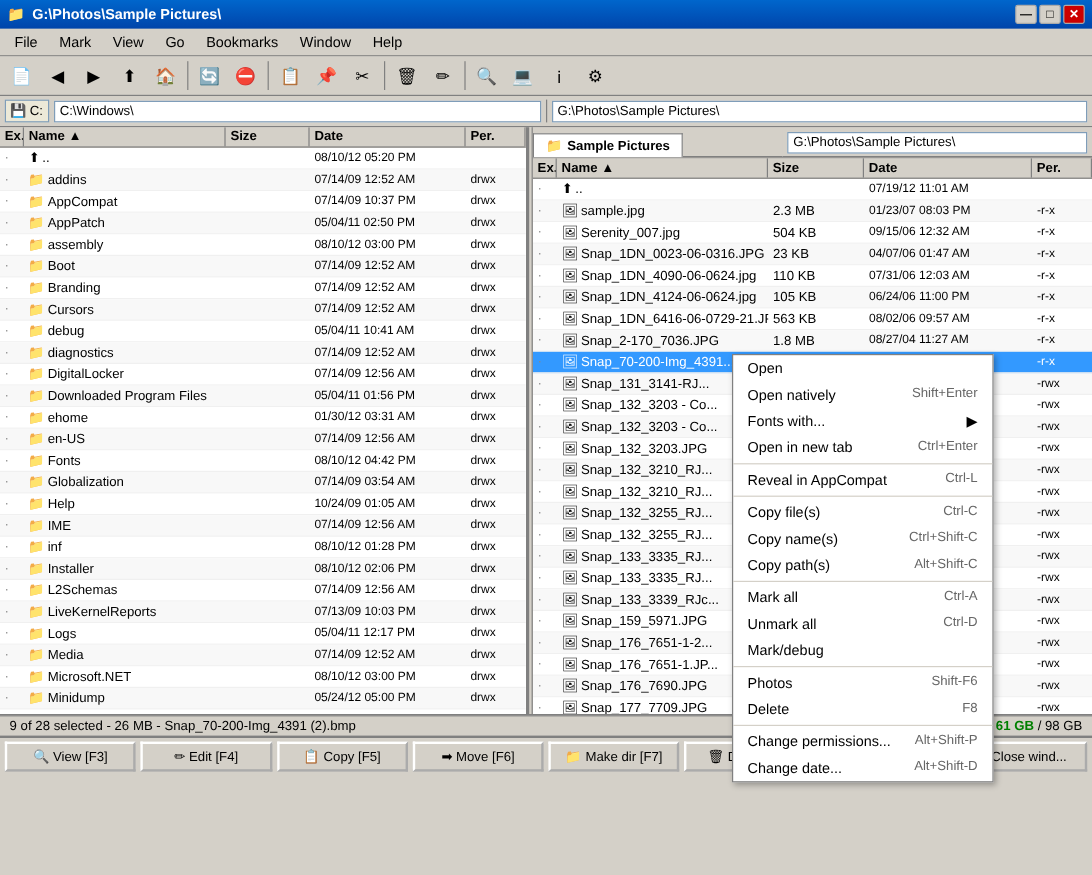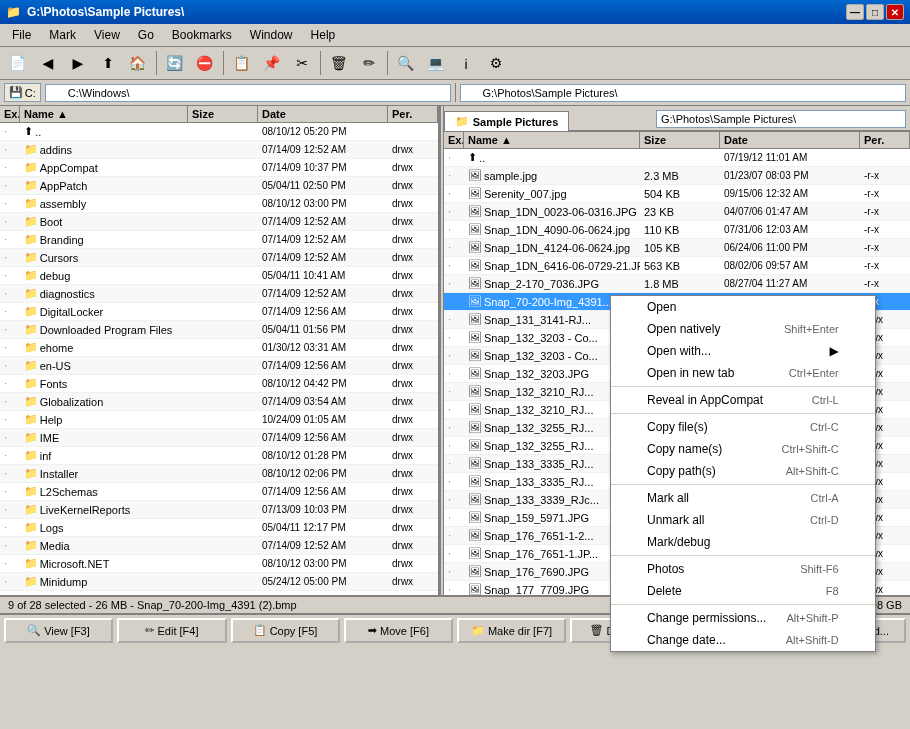--- a/index.html
+++ b/index.html
@@ -20,21 +20,21 @@
     
     
     #toolbar { background: #d4d0c8; border-bottom: 1px solid #808080; padding: 3px 4px; display: flex; align-items: center; gap: 2px; }
     .tb-btn { width: 28px; height: 26px; border: 1px solid transparent; border-radius: 2px; cursor: pointer; display: flex; align-items: center; justify-content: center; font-size: 14px; background: transparent; }
     .tb-sep { width: 1px; height: 24px; background: #808080; margin: 0 2px; }
     
     
     #addressbar { background: #d4d0c8; border-bottom: 1px solid #808080; padding: 3px 4px; display: flex; gap: 4px; }
     .addr-panel { display: flex; align-items: center; gap: 4px; flex: 1; }
     .addr-label { display: flex; align-items: center; gap: 2px; padding: 2px 4px; background: #ece9d8; border: 1px solid #7f9db9; font-size: 11px; }
-    .addr-input { flex: 1; border: 1px solid #7f9db9; background: white; padding: 2px 22px; font-size: 11px; }
+    .addr-input { flex: 1; border: 1px solid #7f9db9; background: white; padding: 2px 4px; font-size: 11px; }
     .addr-divider { width: 1px; background: #808080; }
     .tab { padding: 3px 10px; background: #d4d0c8; border: 1px solid #808080; border-bottom: none; cursor: pointer; font-size: 11px; display: flex; align-items: center; gap: 4px; }
     .tab.active { background: white; font-weight: bold; }
     
     
     #main { display: flex; height: calc(729px - 180px); }
     
     
     .panel { flex: 1; display: flex; flex-direction: column; border-right: 1px solid #808080; overflow: hidden; }
     .panel:last-child { border-right: none; }
@@ -44,21 +44,21 @@
     .file-list-header-right { display: grid; grid-template-columns: 20px 1fr 80px 140px 50px; background: #d4d0c8; border-bottom: 1px solid #808080; }
     .col-header { padding: 2px 4px; border-right: 1px solid #808080; font-weight: bold; font-size: 11px; cursor: pointer; white-space: nowrap; overflow: hidden; }
     
     .file-list { flex: 1; overflow-y: auto; overflow-x: hidden; background: white; }
     .file-row { display: grid; grid-template-columns: 20px 1fr 70px 130px 50px; border-bottom: 1px solid #f0f0f0; cursor: pointer; min-height: 18px; }
     .file-row-right { display: grid; grid-template-columns: 20px 1fr 80px 140px 50px; border-bottom: 1px solid #f0f0f0; cursor: pointer; min-height: 18px; }
     .file-cell { padding: 1px 4px; font-size: 11px; overflow: hidden; white-space: nowrap; text-overflow: ellipsis; display: flex; align-items: center; gap: 2px; }
     
     
     #context-menu { position: absolute; background: white; border: 1px solid #808080; box-shadow: 2px 2px 5px rgba(0,0,0,0.3); z-index: 1000; min-width: 200px; }
-    .ctx-item { padding: 4px 36px; cursor: pointer; font-size: 12px; display: flex; justify-content: space-between; align-items: center; }
+    .ctx-item { padding: 4px 12px; cursor: pointer; font-size: 12px; display: flex; justify-content: space-between; }
     .ctx-separator { border-top: 1px solid #d4d0c8; margin: 2px 0; }
     .ctx-shortcut { font-size: 11px; color: #666; margin-left: 20px; }
     .ctx-arrow { margin-left: 10px; }
     
     
     #statusbar { background: #d4d0c8; border-top: 1px solid #808080; padding: 2px 8px; font-size: 11px; display: flex; justify-content: space-between; align-items: center; }
     .status-right { display: flex; align-items: center; gap: 4px; }
     .free-green { color: #008000; font-weight: bold; }
     
     
@@ -743,21 +743,21 @@
 
 <div id="context-menu" style="left: 610px; top: 295px;">
     <div class="ctx-item">
       <span>Open</span>
     </div>
     <div class="ctx-item">
       <span>Open natively</span>
       <span class="ctx-shortcut">Shift+Enter</span>
     </div>
     <div class="ctx-item">
-      <span>Open with...</span>
+      <span>Fonts with...</span>
       <span class="ctx-arrow">▶</span>
     </div>
     <div class="ctx-item">
       <span>Open in new tab</span>
       <span class="ctx-shortcut">Ctrl+Enter</span>
     </div>
     <div class="ctx-separator"></div>
     <div class="ctx-item">
       <span>Reveal in AppCompat</span>
       <span class="ctx-shortcut">Ctrl-L</span>

